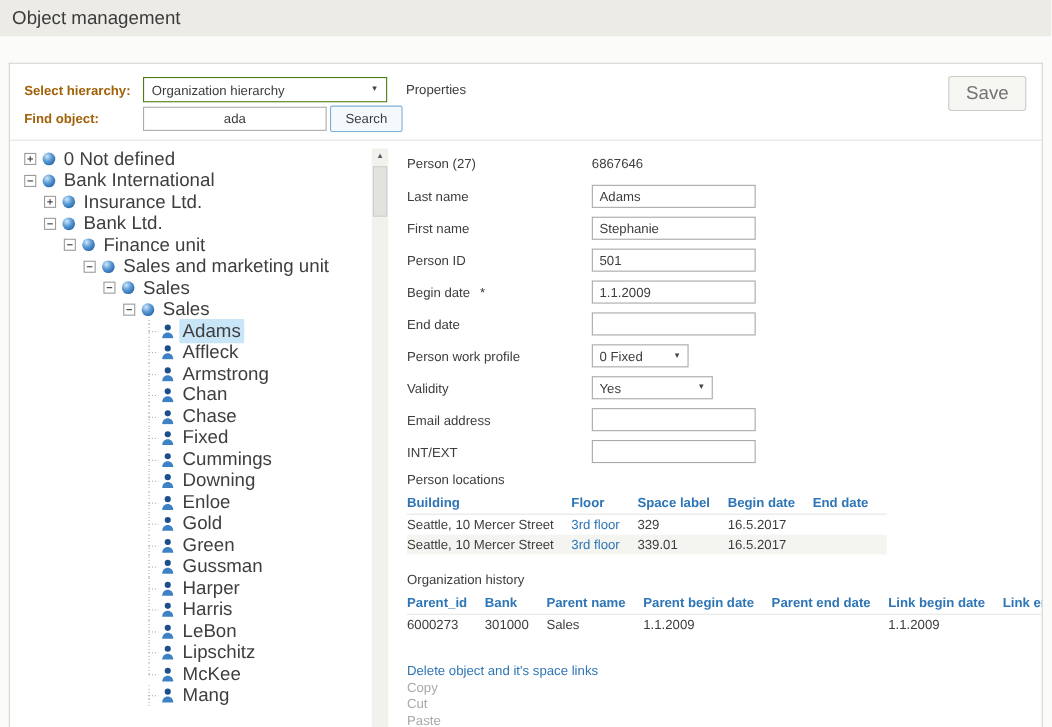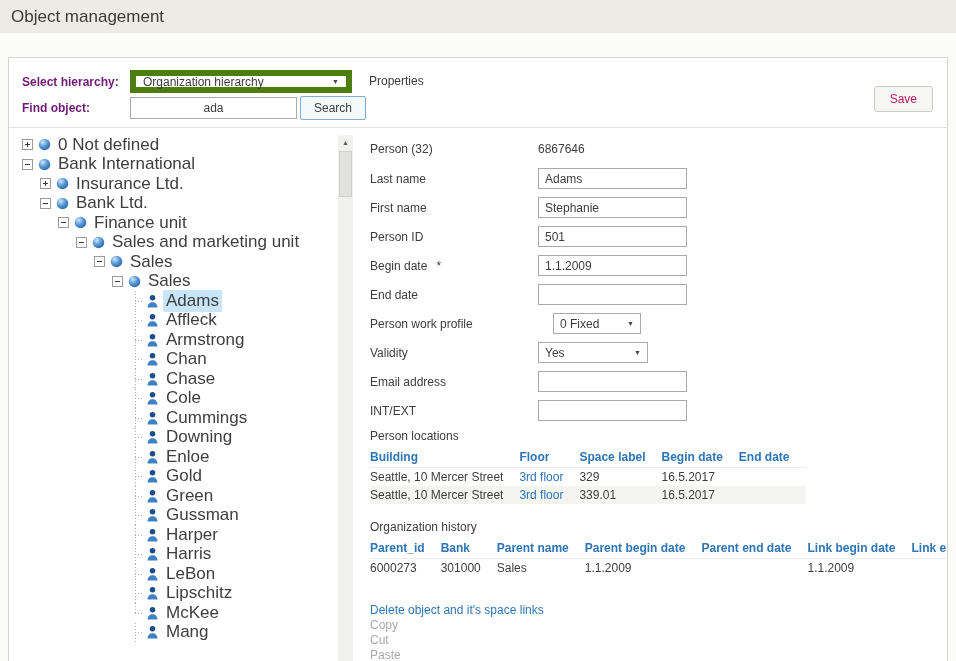--- a/index.html
+++ b/index.html
@@ -6,27 +6,27 @@
   html,body { background:#fbfbf9; }
   body { font-family:"Liberation Sans", sans-serif; }
   .page { position:relative; width:956px; height:661px; overflow:hidden; background:#fbfbf9; }
 
   .titlebar { height:33px; background:#ecebe6; color:#3b3b3b; font-size:17px; line-height:33px; padding-left:11px; }
 
   .panel { position:absolute; left:8px; top:57px; width:940px; height:604px; background:#fff; border:1px solid #d5d5d1; border-bottom:none; }
 
   .toolbar { position:relative; height:70px; border-bottom:1px solid #e3e3e0; padding:12px 13px 0 13px; }
   .tb-row { display:flex; align-items:center; margin-bottom:3px; }
-  .tb-label { width:108px; font-size:12px; font-weight:bold; color:#701a75; flex:none; }
-  .hier-select { width:222px; height:23px; border:6px solid #4d7c0f; background:#fff; font-size:12px; color:#3d3d3d; display:flex; align-items:center; justify-content:space-between; padding:0 7px; cursor:default; }
+  .tb-label { width:108px; font-size:12px; font-weight:bold; color:#a16207; flex:none; }
+  .hier-select { width:222px; height:23px; border:1px solid #4d7c0f; background:#fff; font-size:12px; color:#3d3d3d; display:flex; align-items:center; justify-content:space-between; padding:0 7px; cursor:default; }
   .sel-arrow { font-size:7px; color:#444; margin-left:6px; flex:none; }
   .find-input { width:167px; height:22px; border:1px solid #ababab; font-size:12px; color:#3d3d3d; text-align:center; font-family:inherit; }
   .search-btn { height:24px; margin-left:3px; padding:0 13px; font-size:12px; font-family:inherit; color:#3d3d3d; background:#f4f9fd; border:1px solid #7fafd7; border-radius:2px; cursor:pointer; }
   .props-title { position:absolute; left:360px; top:16px; font-size:12px; color:#3b3b3b; }
-  .save-btn { position:absolute; right:14px; top:28px; padding:5px 15px; font-size:12px; font-family:inherit; color:#be185d; background:#f6f6f2; border:1px solid #cbcbc7; border-radius:3px; cursor:pointer; }
+  .save-btn { position:absolute; right:14px; top:11px; padding:5px 15px; font-size:17px; font-family:inherit; color:#737373; background:#f6f6f2; border:1px solid #cbcbc7; border-radius:3px; cursor:pointer; }
 
   .content { display:flex; height:533px; }
 
   .tree-panel { width:349px; flex:none; position:relative; padding:7px 0 0 13px; overflow:hidden; }
   .tree-item { display:flex; align-items:center; height:19.5px; font-size:17px; color:#3e3e3e; white-space:nowrap; cursor:default; }
   .ind { flex:none; }
   .exp-slot { width:16px; flex:none; display:flex; align-items:center; cursor:pointer; }
   .exp-box { position:relative; width:11px; height:11px; border:1px solid #9b9b9b; background:#fff; flex:none; }
   .exp-box::before { content:""; position:absolute; left:2px; right:2px; top:4px; height:1px; background:#3c3c3c; }
   .exp-box.plus::after { content:""; position:absolute; top:2px; bottom:2px; left:4px; width:1px; background:#3c3c3c; }
@@ -45,21 +45,21 @@
   .scroll-thumb { margin:1px 1px 0 1px; height:46px; background:#e2e2df; border:1px solid #cfcfcb; cursor:pointer; }
 
   .props { flex:1; padding:14px 14px 0 12px; font-size:12px; color:#3d3d3d; overflow:hidden; }
   .prop-header { display:flex; margin-bottom:12px; }
   .prop-header .lbl { width:168px; flex:none; }
   .field { display:flex; align-items:center; margin-bottom:8px; height:21px; }
   .field .lbl { width:168px; flex:none; }
   .req { margin-left:9px; }
   .field input.txt { width:149px; height:21px; border:1px solid #a9a9a9; padding:0 6px; font-size:12px; font-family:inherit; color:#3d3d3d; }
   .select { height:21px; border:1px solid #a9a9a9; background:#fff; display:flex; align-items:center; justify-content:space-between; padding:0 6px; width:100px; cursor:default; }
-  .f-person-work-profile .select { width:88px;margin-left:15px; }
+  .f-person-work-profile .select { width:88px; }
   .f-validity .select { width:110px;align-items:center; }
 
   .section-title { margin:3px 0 5px; }
   .section-title.hist { margin-top:16px; }
   .data-table { border-collapse:collapse; font-size:12px; color:#3d3d3d; }
   .data-table th { text-align:left; font-weight:bold; color:var(--link-blue,#2e75b6); padding:2px 16px 3px 0; border-bottom:1px solid #ececea; white-space:nowrap; cursor:pointer; }
   .data-table td { padding:2px 16px 2px 0; white-space:nowrap; }
   .data-table tbody tr:nth-child(even) { background:#f4f4f1; }
   .cell-link { color:var(--link-blue,#2e75b6); cursor:pointer; }
 
@@ -261,21 +261,21 @@
             </div>
             <div class="tree-item">
               <span class="ind" style="width: 108px;"></span>
               <span class="tree-line"></span>
               <span class="node-icon">
                 <svg width="13" height="14" viewBox="0 0 14 15">
                   <circle cx="7" cy="4" r="3" fill="#1c4e8c"></circle>
                   <path d="M1.6 14.6c0-3.6 2.4-5.8 5.4-5.8s5.4 2.2 5.4 5.8z" fill="#3f81c5"></path>
                 </svg>
               </span>
-              <span class="node-label">Cole</span>
+              <span class="node-label">Fixed</span>
             </div>
             <div class="tree-item">
               <span class="ind" style="width: 108px;"></span>
               <span class="tree-line"></span>
               <span class="node-icon">
                 <svg width="13" height="14" viewBox="0 0 14 15">
                   <circle cx="7" cy="4" r="3" fill="#1c4e8c"></circle>
                   <path d="M1.6 14.6c0-3.6 2.4-5.8 5.4-5.8s5.4 2.2 5.4 5.8z" fill="#3f81c5"></path>
                 </svg>
               </span>
@@ -406,21 +406,21 @@
         <div class="scrollbar">
           <div class="scroll-btn">
             <span class="up-arrow">▲</span>
           </div>
           <div class="scroll-thumb"></div>
         </div>
       </div>
 
       <div class="props">
         <div class="prop-header">
-          <span class="lbl">Person (32)</span>
+          <span class="lbl">Person (27)</span>
           <span class="val">6867646</span>
         </div>
 
         <div>
             <div class="field f-last-name">
               <span class="lbl">Last name</span>
               <input class="txt" type="text" value="Adams" style="">
             </div>
             <div class="field f-first-name">
               <span class="lbl">First name</span>

